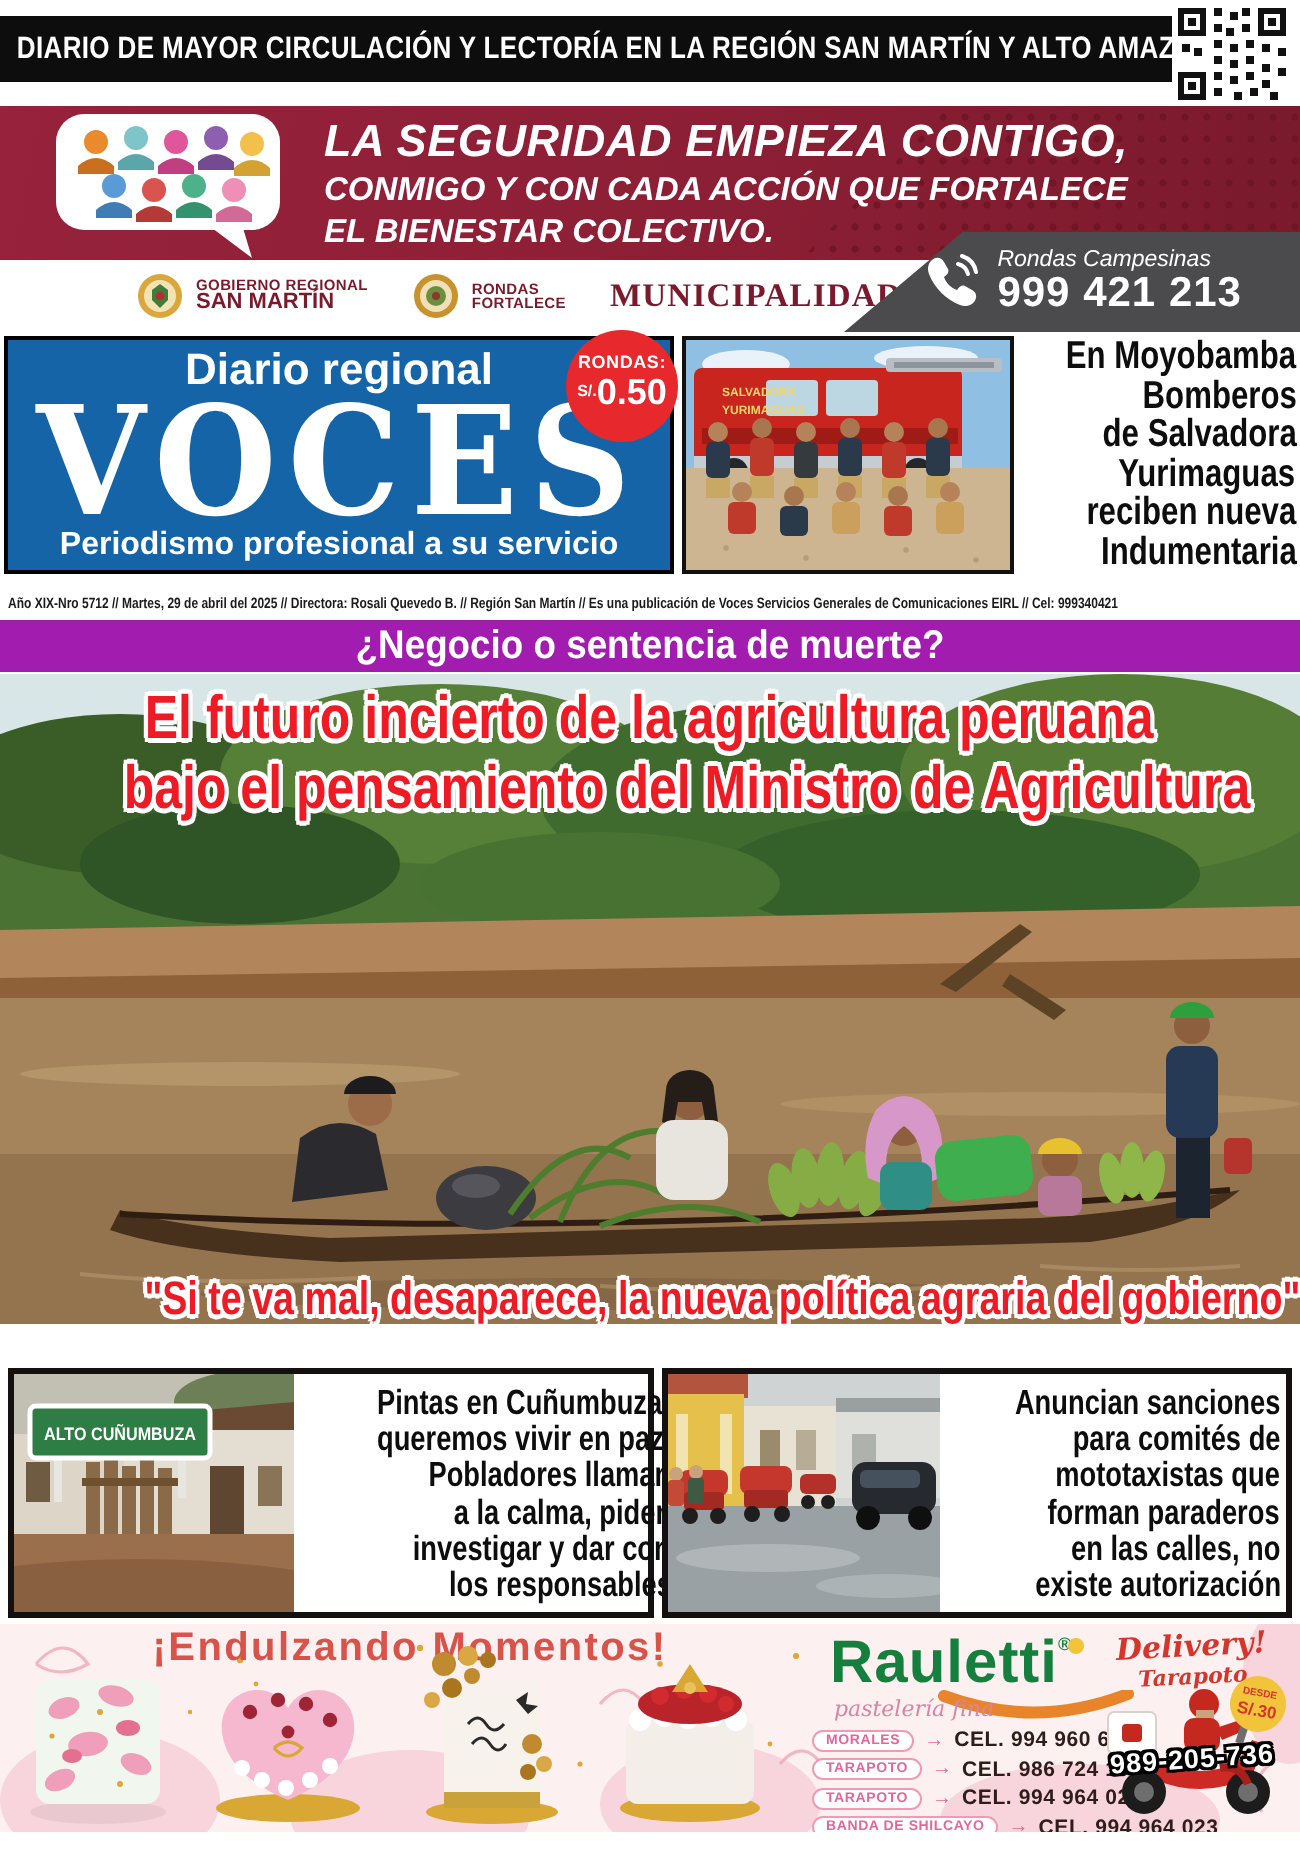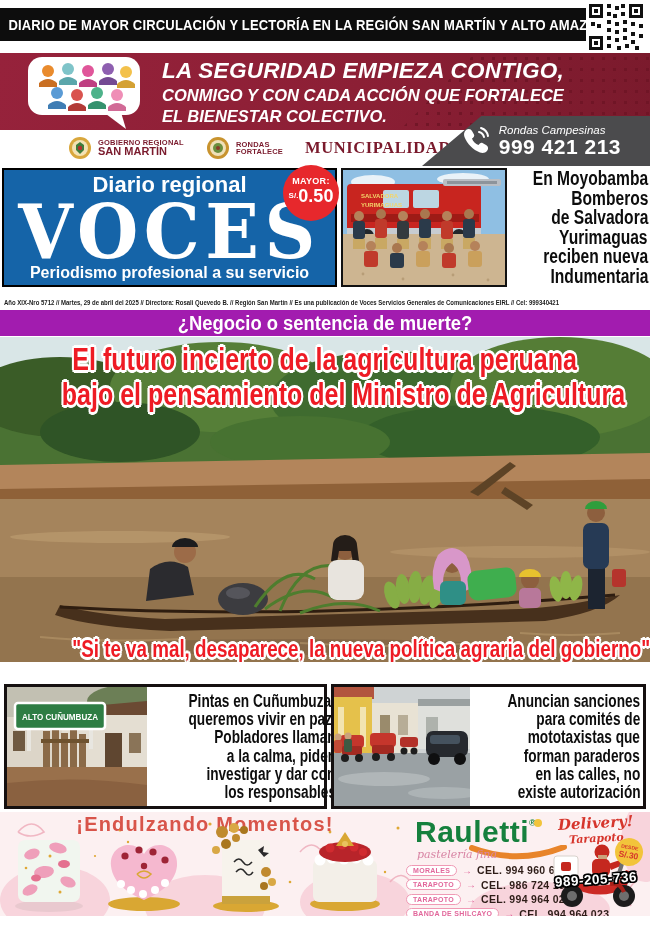--- a/index.html
+++ b/index.html
@@ -242,21 +242,21 @@
       </div>
     </div>
   </div>
 
   <div class="abs mast">
     <div class="mkick">Diario regional</div>
     <div class="mtitle">VOCES</div>
     <div class="mtag">Periodismo profesional a su servicio</div>
   </div>
   <div class="abs price">
-    <span class="pl">MAYOR:</span>
+    <span class="pl">RONDAS:</span>
     <span class="pp">S/.</span><span class="pv">0.50</span>
   </div>
 
   <svg class="abs firephoto" viewBox="0 0 162 115" preserveAspectRatio="none">
     <rect width="162" height="115" fill="#8fbfe3"></rect>
     <ellipse cx="30" cy="12" rx="22" ry="7" fill="#e9f2f8"></ellipse>
       <ellipse cx="120" cy="9" rx="26" ry="6" fill="#e9f2f8"></ellipse>
     <rect x="4" y="14" width="134" height="52" rx="4" fill="#c8251f"></rect>
     <rect x="100" y="9" width="58" height="7" rx="2" fill="#b9bec4"></rect>
     <rect x="104" y="11" width="50" height="3" fill="#8d949b"></rect>

